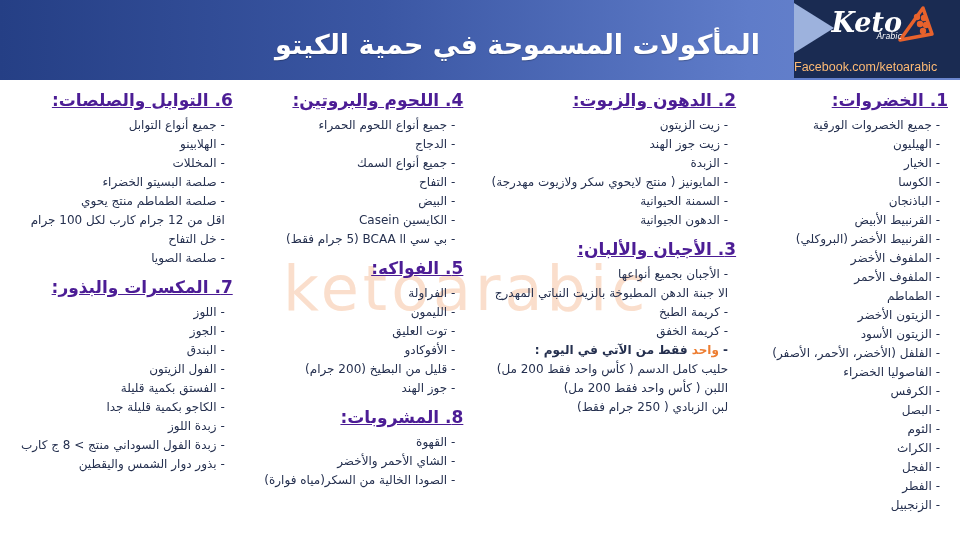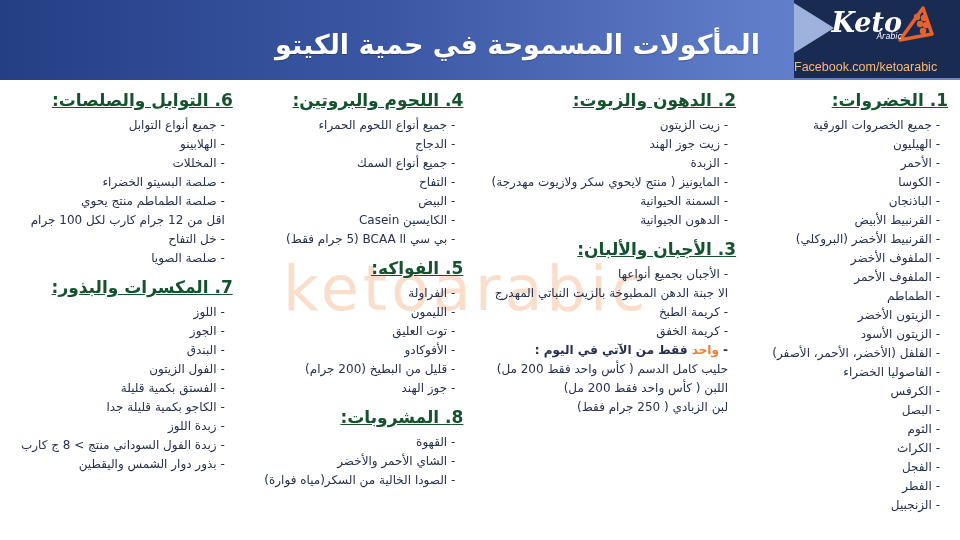--- a/index.html
+++ b/index.html
@@ -53,21 +53,21 @@
     position:relative; z-index:1; display:flex; align-items:flex-start;
     padding:8px 12px 0; gap:6px;
   }
   .col  { flex:0 0 auto; }
   .col1 { width:22%;   }
   .col2 { width:28.5%; }
   .col3 { width:24%;   }
   .col4 { width:25%;   }
 
   .sec-title {
-    margin:2px 0 6px; color:#14532d; font-size:17px; font-weight:bold;
+    margin:2px 0 6px; color:#4c1d95; font-size:17px; font-weight:bold;
     text-decoration:underline; white-space:nowrap;
   }
   .sec-gap { margin-top:9px; }
   .item {
     font-size:12px; line-height:19px; color:#25304F;
     white-space:nowrap; padding-right:8px;
   }
   .bold { font-weight:bold; }
   .hl   { color:#ED7D31; font-weight:bold; }
 </style>
@@ -101,21 +101,21 @@
   <div class="watermark">ketoarabic</div>
 
   <main class="content">
 
     <div class="col col1">
       <section>
         <h2 class="sec-title">1. الخضروات:</h2>
         <div class="items">
             <div class="item">- جميع الخصروات الورقية</div>
             <div class="item">- الهيليون</div>
-            <div class="item">- الأحمر</div>
+            <div class="item">- الخيار</div>
             <div class="item">- الكوسا</div>
             <div class="item">- الباذنجان</div>
             <div class="item">- القرنبيط الأبيض</div>
             <div class="item">- القرنبيط الأخضر (البروكلي)</div>
             <div class="item">- الملفوف الأخضر</div>
             <div class="item">- الملفوف الأحمر</div>
             <div class="item">- الطماطم</div>
             <div class="item">- الزيتون الأخضر</div>
             <div class="item">- الزيتون الأسود</div>
             <div class="item">- الفلفل (الأخضر، الأحمر، الأصفر)</div>

